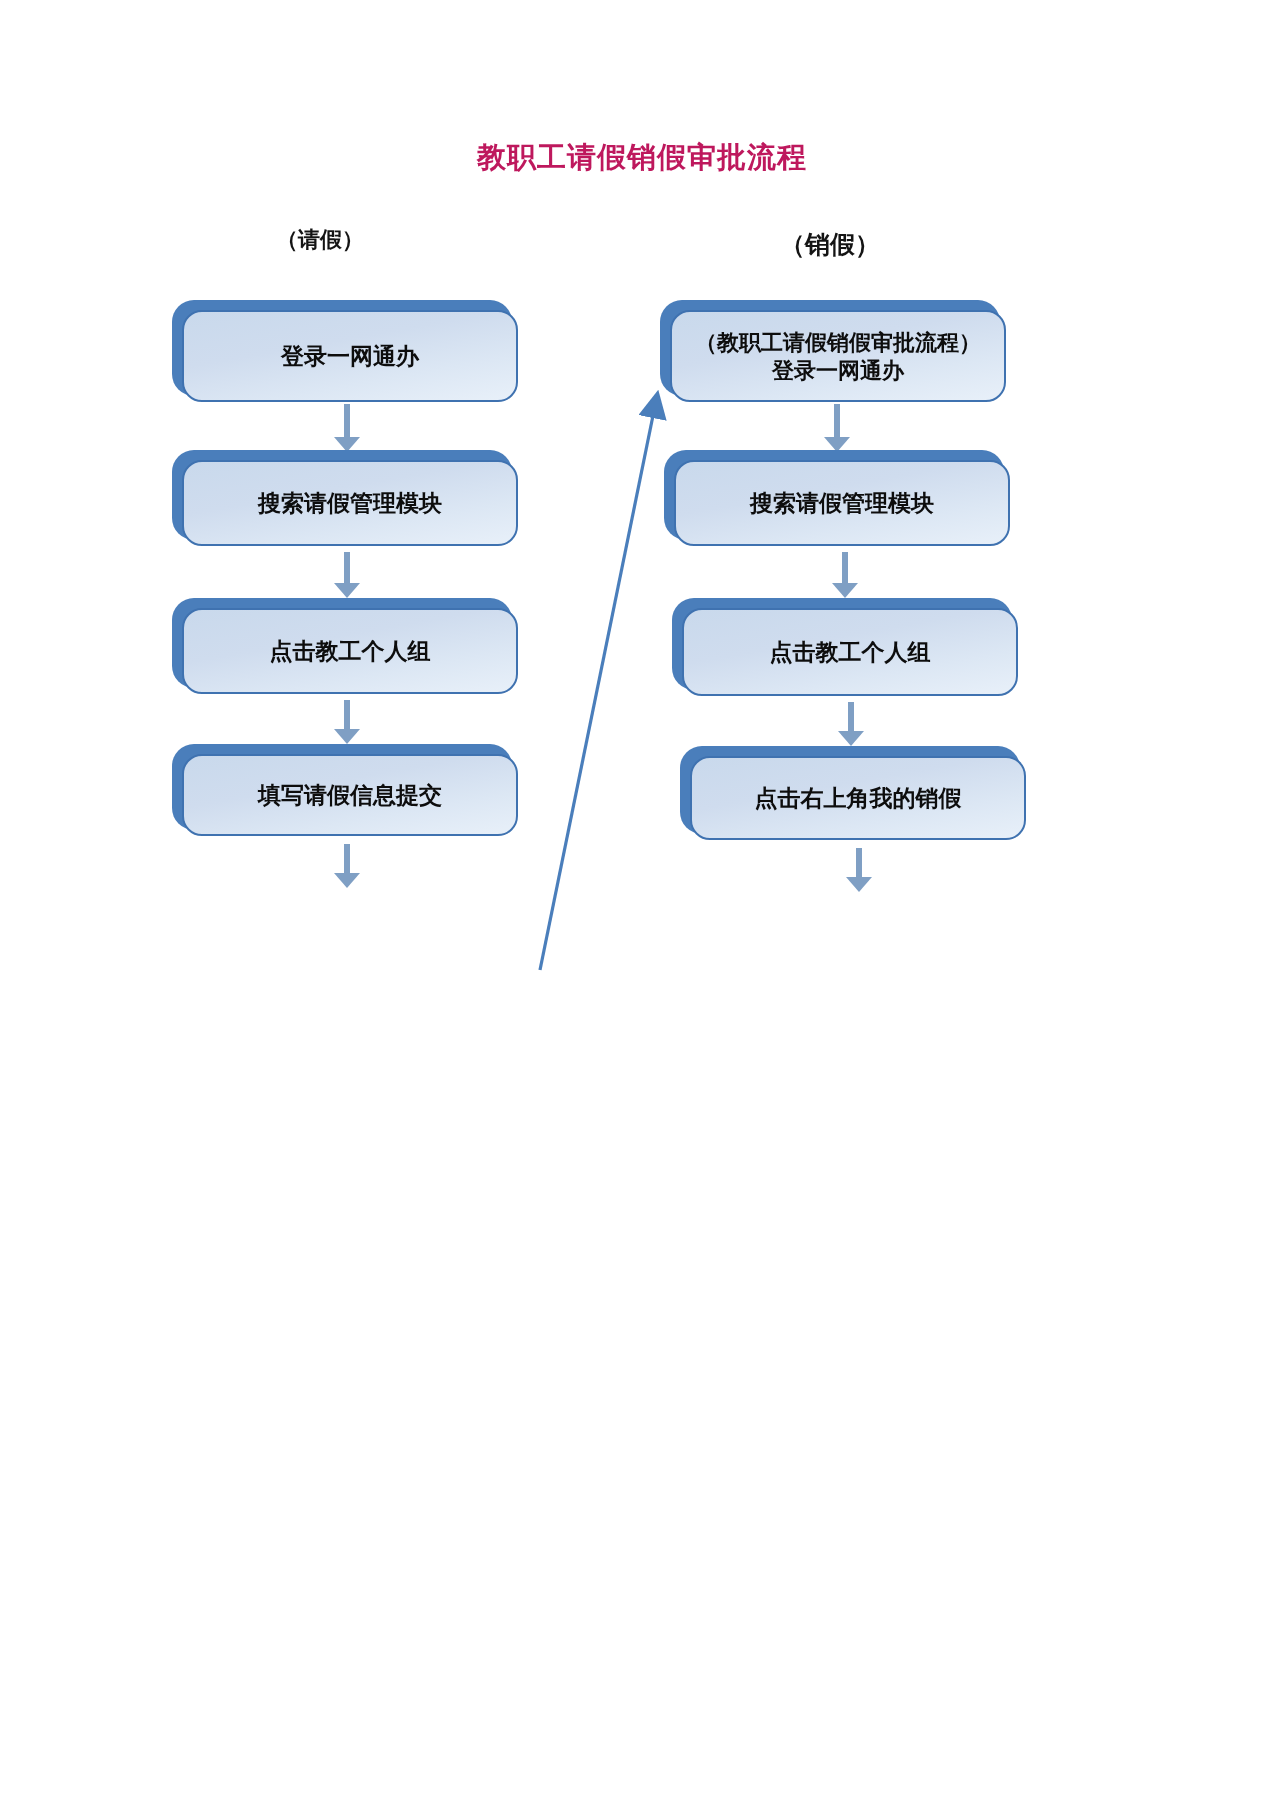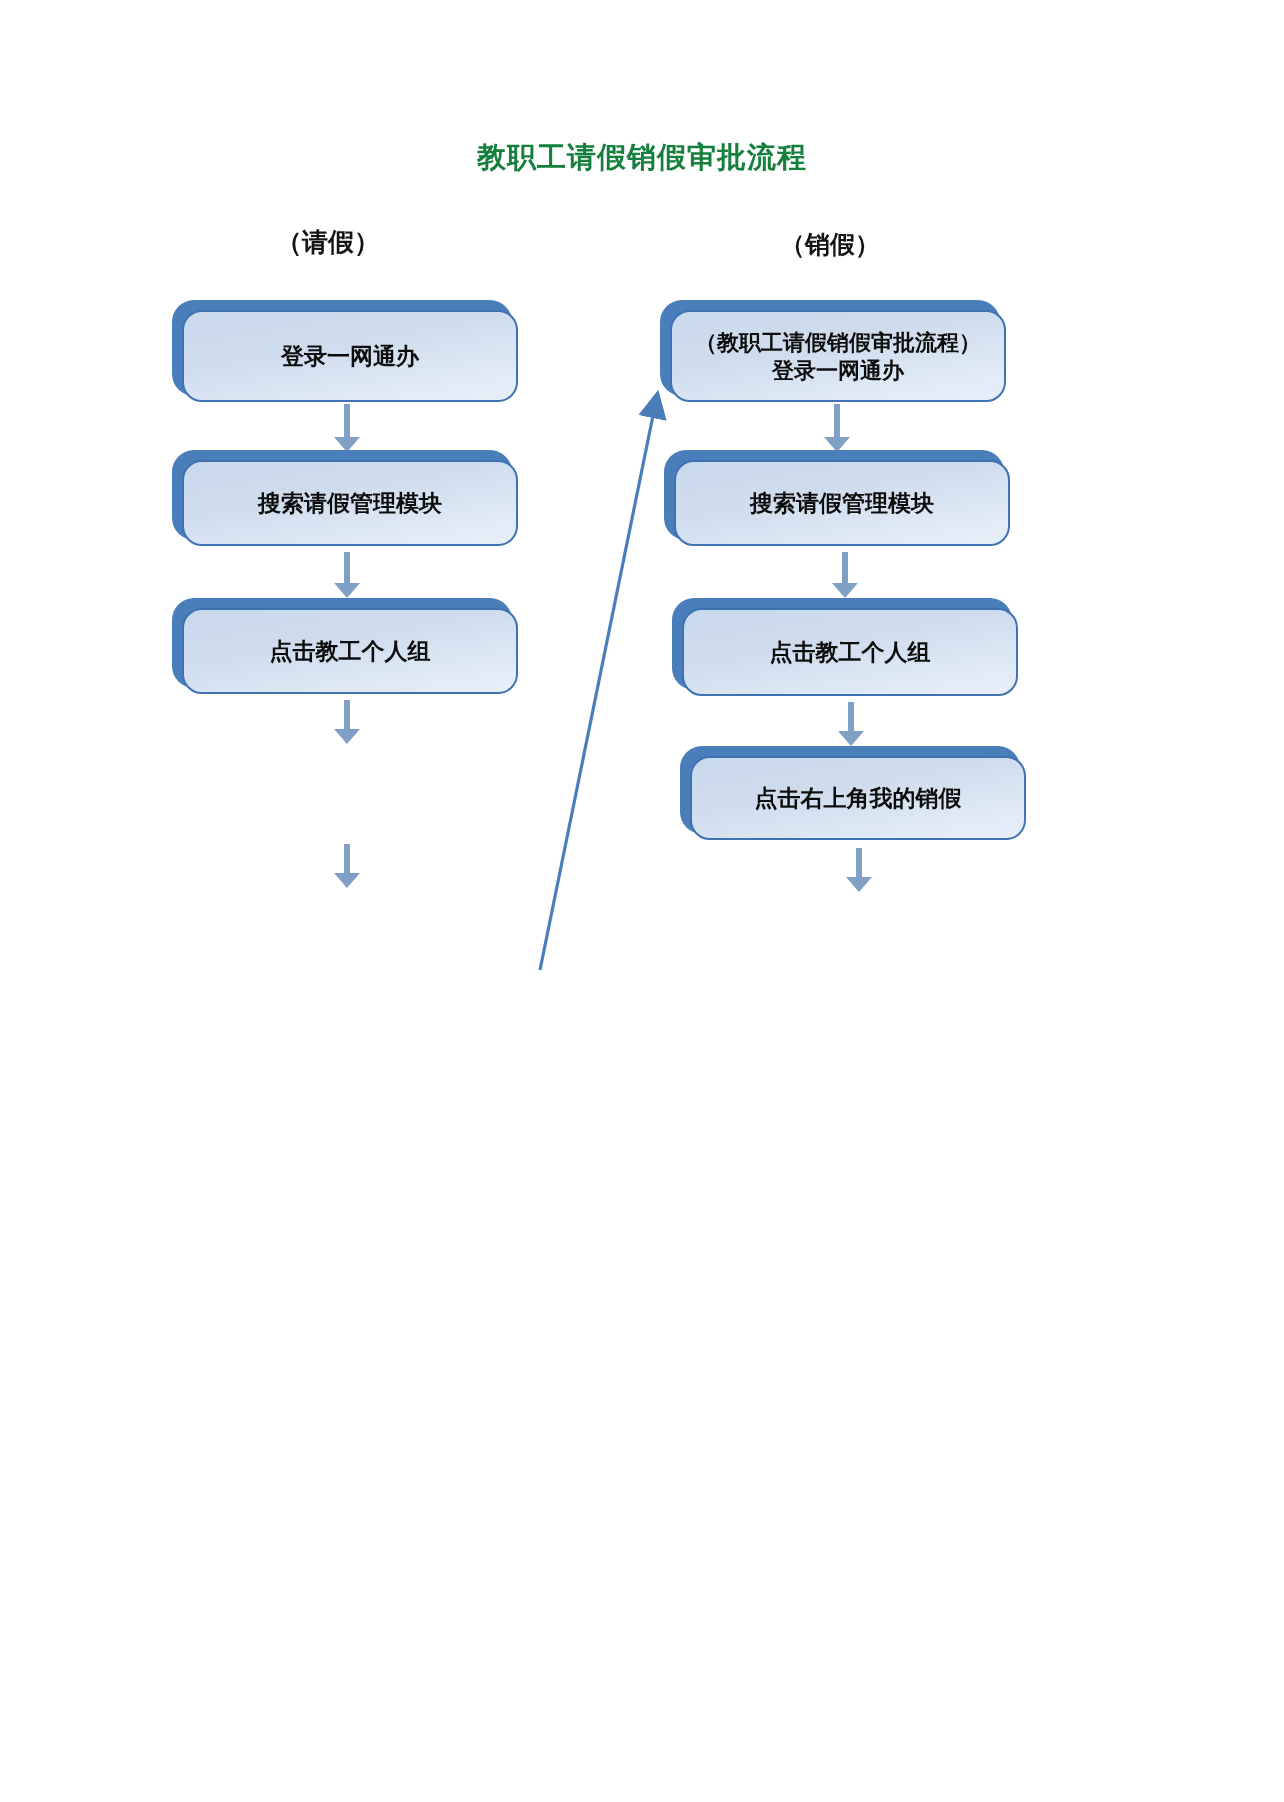--- a/index.html
+++ b/index.html
@@ -27,29 +27,29 @@
   .doc-title {
     position: absolute;
     left: 0;
     top: 138px;
     width: 1284px;
     text-align: center;
     font-family: "DejaVu Serif", "Liberation Serif", serif;
     font-weight: bold;
     font-size: 29px;
     letter-spacing: 1px;
-    color: #15803d;
+    color: #be185d;
   }
 
   
   .col-caption {
     position: absolute;
     font-family: "DejaVu Serif", "Liberation Serif", serif;
     font-weight: bold;
-    font-size: 26px;
+    font-size: 22px;
     color: #141414;
     white-space: nowrap;
   }
   .caption-left  { left: 276px; top: 225px; }
   .caption-right { left: 780px; top: 228px; font-size: 25px; }
 
   
   .node {
     position: absolute;
   }
@@ -161,20 +161,26 @@
     <div class="face">
       <span class="label">点击教工个人组</span>
     </div>
   </div>
 
   <div class="arrow-down" style="left:334px; top:700px; height:44px;">
     <div class="shaft" style="height:29px;"></div>
     <div class="head" style="top:29px;"></div>
   </div>
 
+  <div class="node" style="left:172px; top:744px; width:340px; height:86px;">
+    <div class="plate"></div>
+    <div class="face">
+      <span class="label">填写请假信息提交</span>
+    </div>
+  </div>
 
   <div class="arrow-down" style="left:334px; top:844px; height:44px;">
     <div class="shaft" style="height:29px;"></div>
     <div class="head" style="top:29px;"></div>
   </div>
 
 
   <svg class="diagonal-connector" viewBox="0 0 200 620" width="200" height="620">
     <defs>
       <marker id="diagHead" markerWidth="9" markerHeight="9" refX="7" refY="4.5" orient="auto" markerUnits="strokeWidth">

